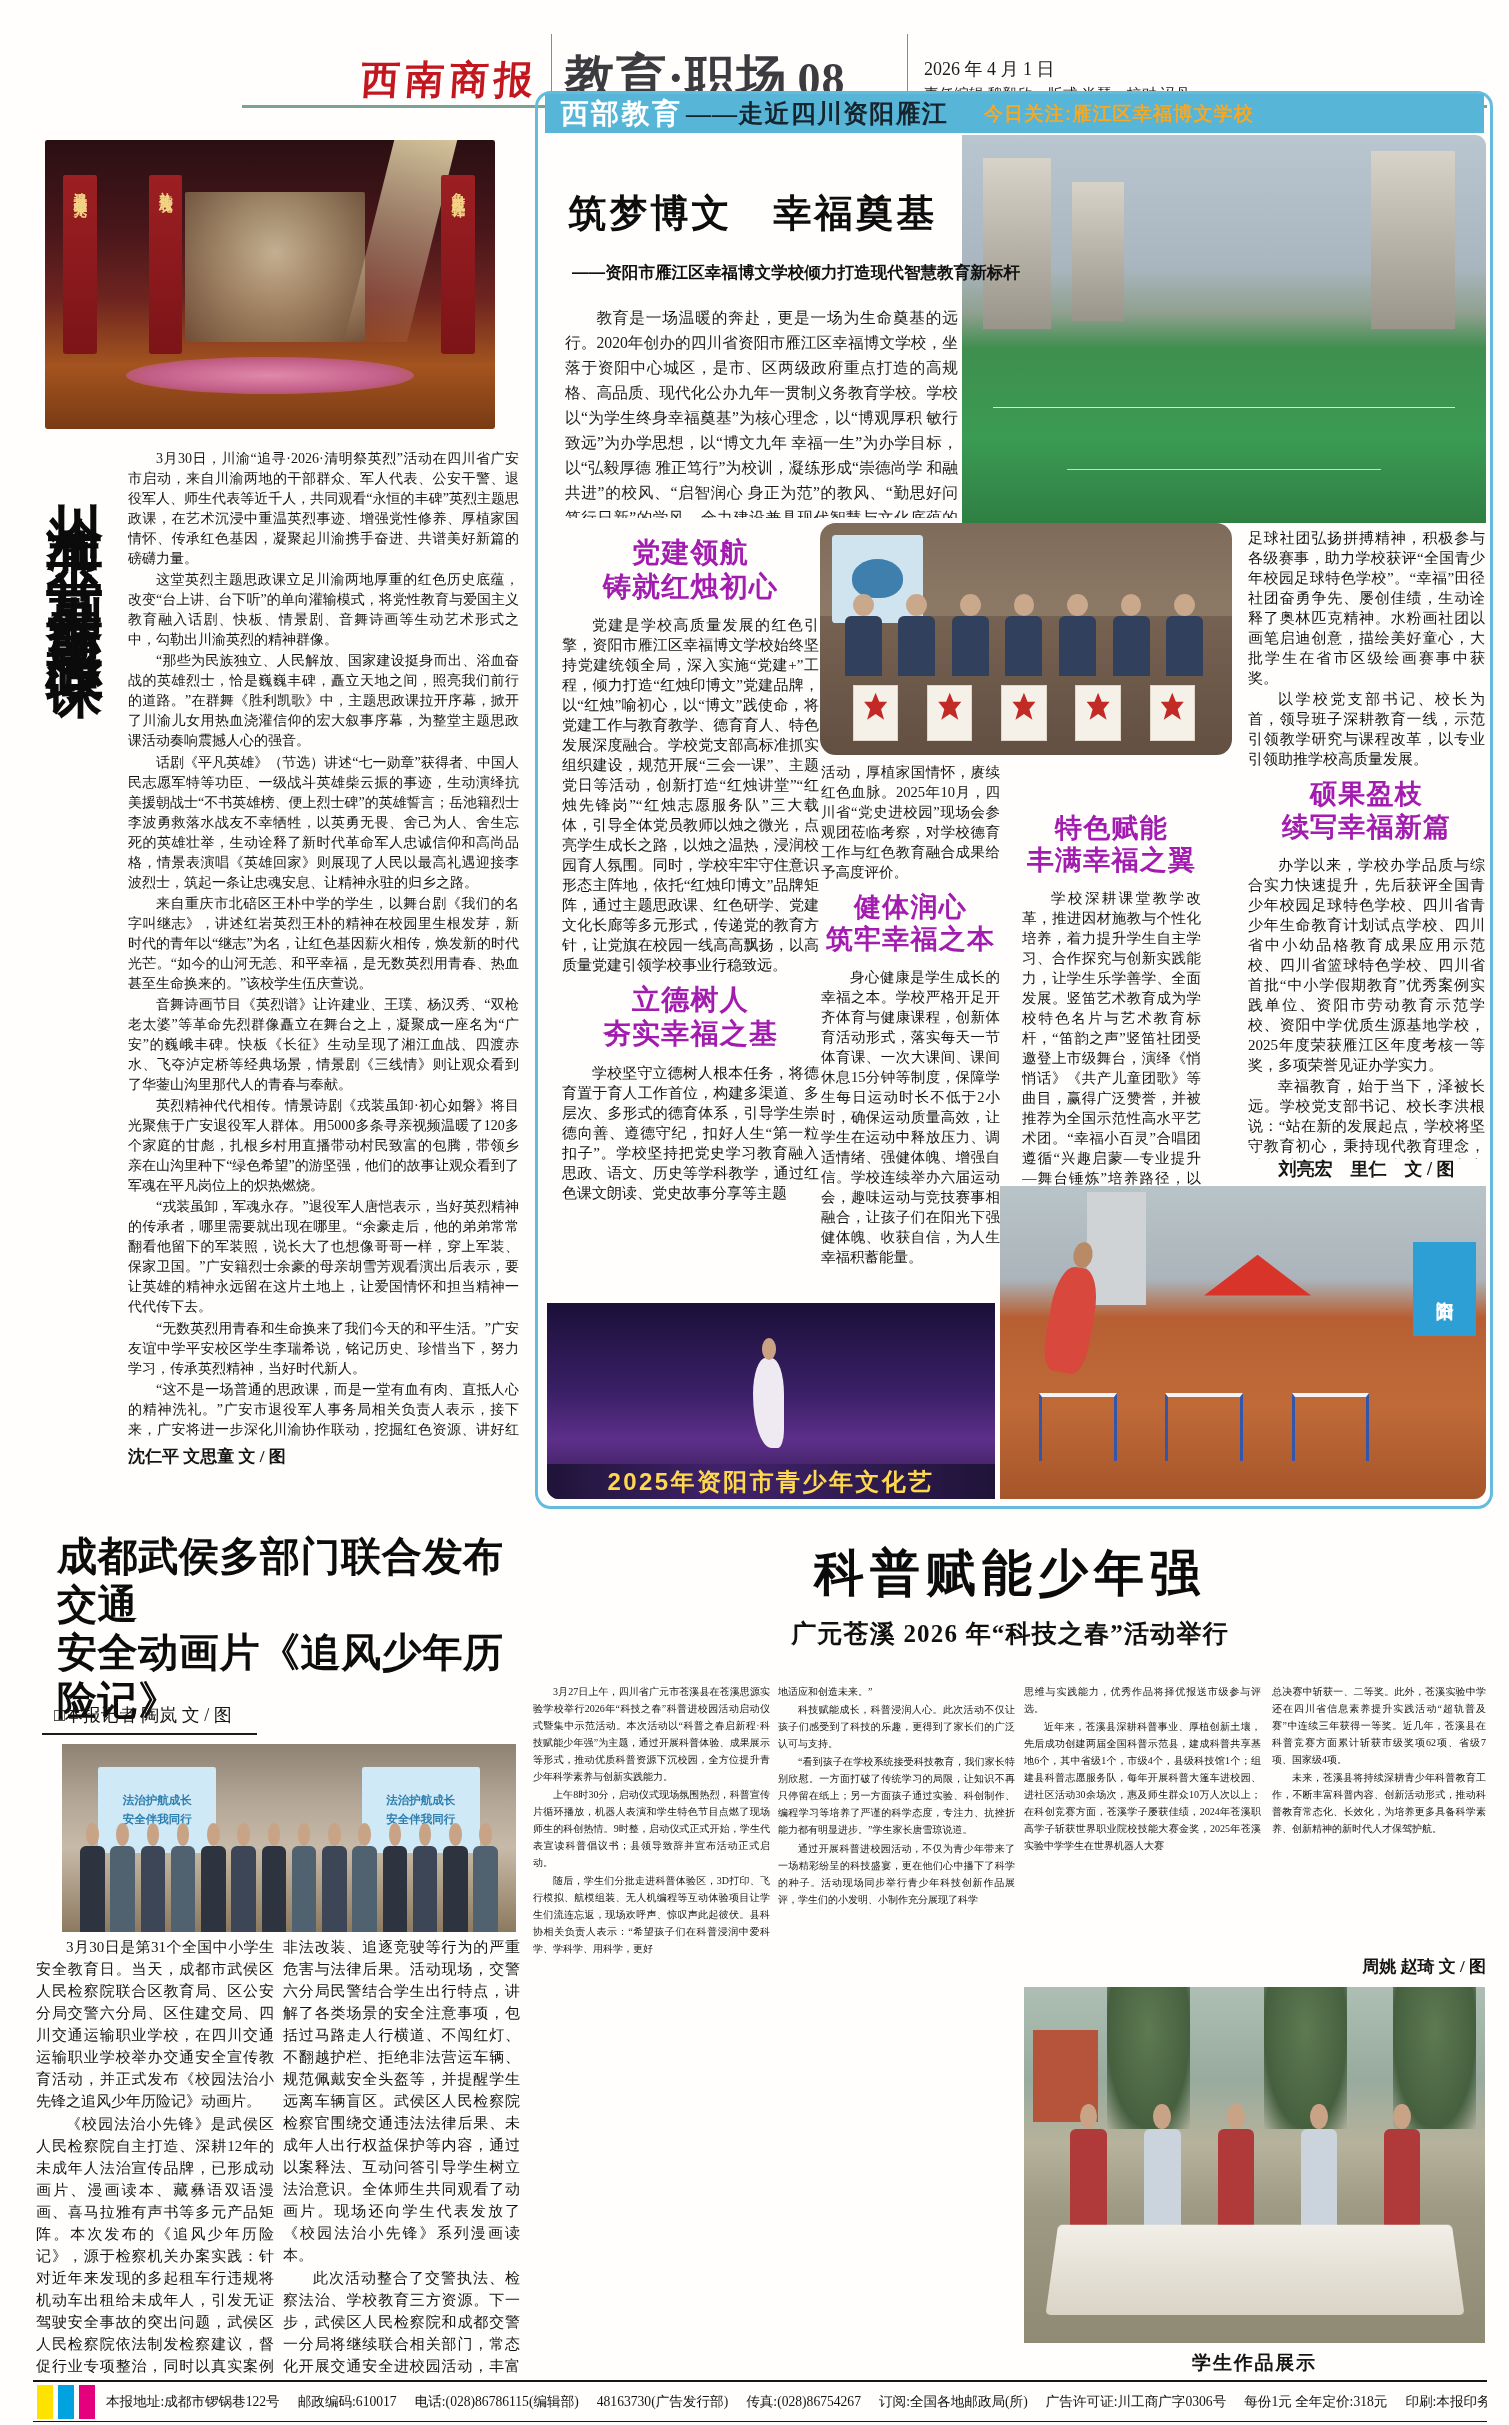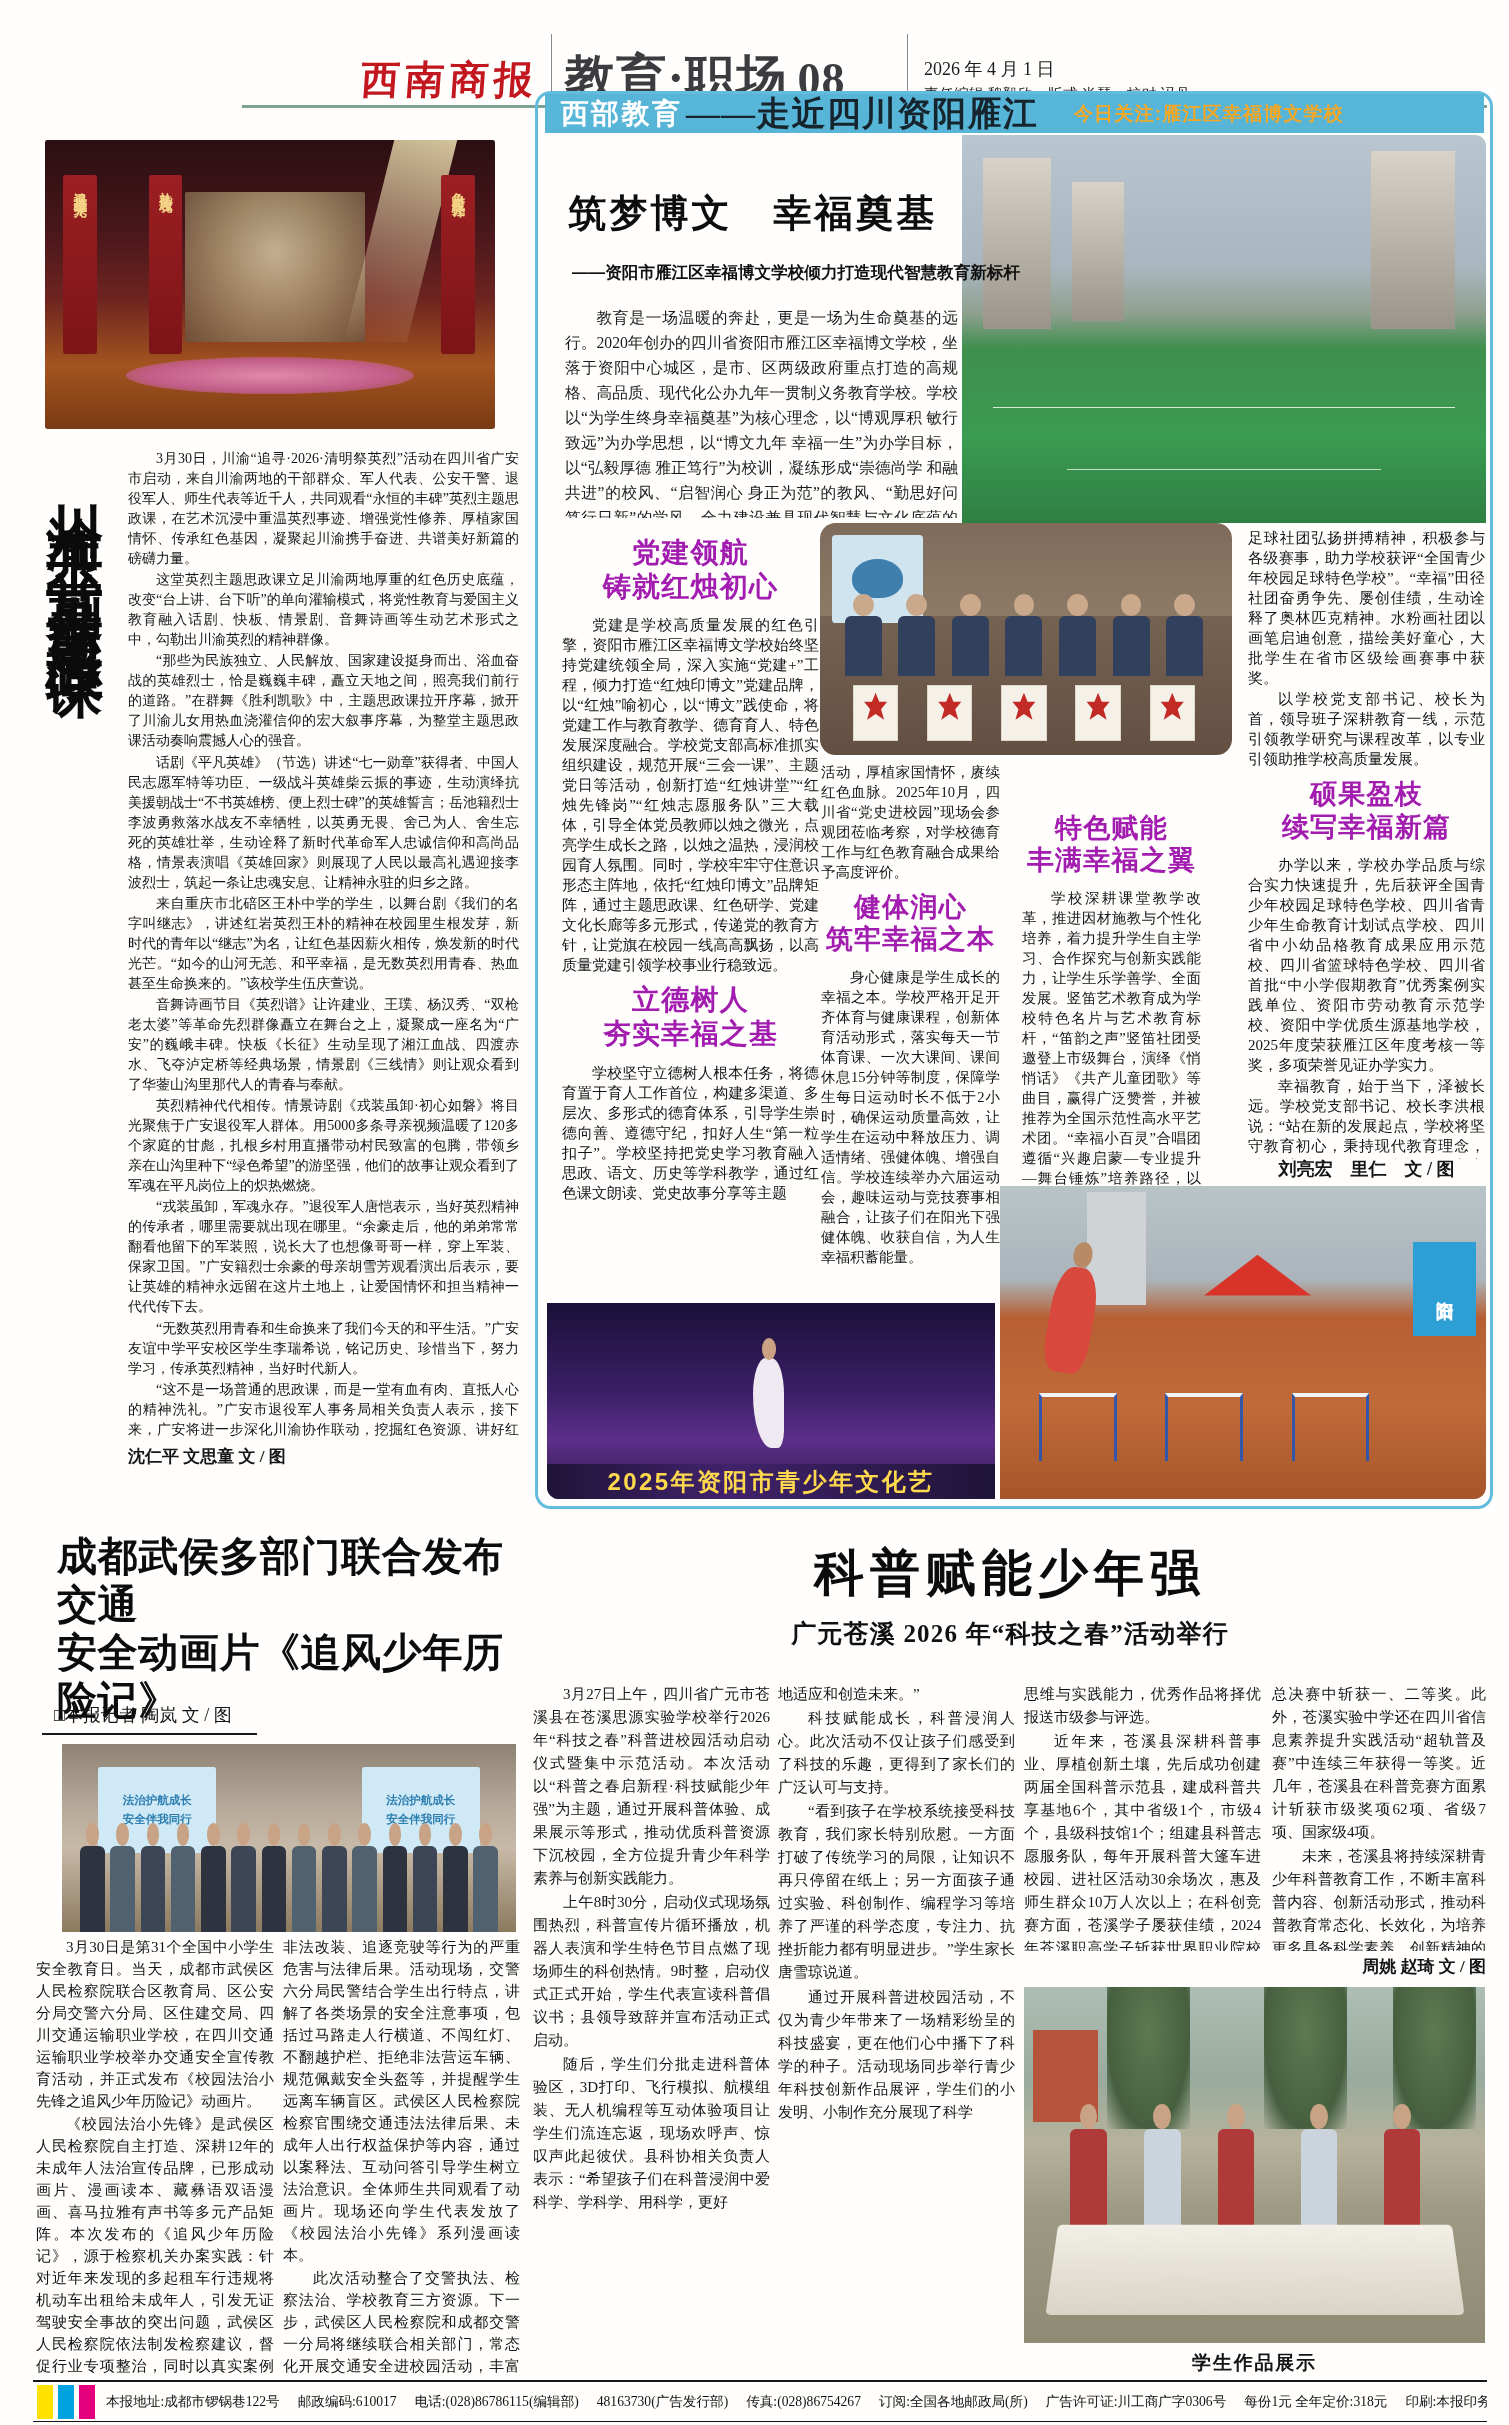--- a/index.html
+++ b/index.html
@@ -33,21 +33,21 @@
   .vbanner span{writing-mode:vertical-rl;color:#f3d385;font-size:13.3px;font-weight:700;letter-spacing:2.4px;}
   .vhead{left:45px;top:457px;height:954px;writing-mode:vertical-rl;font-family:"Liberation Sans",sans-serif;
          font-weight:900;font-size:57px;color:#0b0b0b;letter-spacing:13.3px;line-height:1.05;}
   .ltext{left:128px;top:449px;width:391px;height:988px;overflow:hidden;font-size:14px;line-height:20px;}
   .lbyline{left:128px;top:1445px;width:391px;text-align:left;font-weight:700;font-size:17px;}
   
   .frame{left:535px;top:91px;width:952px;height:1412px;border:3px solid #63bbdd;border-radius:15.7px;}
   .banner{left:545px;top:94px;width:939px;height:39px;background:#57b5d8;display:flex;align-items:center;
           padding:0 15.7px;box-sizing:border-box;white-space:nowrap;overflow:hidden;}
   .banner .brand{color:#ffffff;font-family:"Liberation Sans",sans-serif;font-weight:900;font-size:28px;letter-spacing:2.4px;}
-  .banner .dash{color:#16242e;font-size:34px;font-weight:700;margin-left:3.6px;letter-spacing:1.2px;}
+  .banner .dash{color:#16242e;font-size:25px;font-weight:700;margin-left:3.6px;letter-spacing:1.2px;}
   .banner .focus{color:#f7a823;font-family:"Liberation Sans",sans-serif;font-weight:800;font-size:19px;margin-left:36px;letter-spacing:1.2px;}
   .aerial{left:962px;top:135px;width:524px;height:388px;overflow:hidden;border-radius:0 11px 0 0;
           background:linear-gradient(180deg,#b9c6cf 0%,#aab6bf 34%,#8fa08f 46%,#3f8f4e 55%,#3a9b52 78%,#2f7f43 100%);}
   .aerial .b1,.aerial .b2,.aerial .b3{position:absolute;background:linear-gradient(180deg,#d8d3c8,#9a958b);}
   .aerial .b1{left:4%;top:6%;width:13%;height:44%;}
   .aerial .b2{left:21%;top:12%;width:10%;height:36%;}
   .aerial .b3{right:6%;top:4%;width:16%;height:46%;}
   .aerial .line{position:absolute;left:6%;right:6%;top:70%;height:1.8px;background:rgba(255,255,255,.8);}
   .aerial .line2{position:absolute;left:20%;right:20%;top:86%;height:1.8px;background:rgba(255,255,255,.7);}
   .m-headline{left:547px;top:188px;width:412px;text-align:center;font-weight:900;font-size:38px;color:#0d0d0d;
@@ -103,21 +103,21 @@
   .bl-photo .pp{flex:1;background:#2e3340;border-radius:6px 6px 0 0;position:relative;}
   .bl-photo .pp:nth-child(2n){background:#50616f;}
   .bl-photo .pp:nth-child(3n){background:#3c4656;}
   .bl-photo .pp:before{content:"";position:absolute;top:-26%;left:24%;width:52%;height:26%;background:#c9a386;border-radius:50%;}
   .bcol{overflow:hidden;font-size:15px;line-height:22px;}
   .blc1{left:36px;top:1936px;width:238px;height:438px;}
   .blc2{left:283px;top:1936px;width:237px;height:438px;}
   
   .br-head{left:532px;top:1540px;width:956px;text-align:center;font-weight:900;font-size:50px;letter-spacing:6px;color:#0b0b0b;}
   .br-sub{left:532px;top:1617px;width:956px;text-align:center;font-weight:700;font-size:25px;letter-spacing:1.2px;color:#101010;}
-  .brc{overflow:hidden;font-size:15px;line-height:23px;}
+  .brc{overflow:hidden;font-size:10px;line-height:17px;}
   .brc1{left:533px;top:1683px;width:237px;height:692px;}
   .brc2{left:778px;top:1683px;width:237px;height:692px;}
   .brc3{left:1024px;top:1683px;width:237px;height:268px;}
   .brc4{left:1272px;top:1683px;width:214px;height:268px;}
   .br-byline{left:1272px;top:1955px;width:214px;text-align:right;font-weight:700;font-size:17px;}
   .br-photo{left:1024px;top:1987px;width:461px;height:356px;overflow:hidden;
             background:linear-gradient(180deg,#aebeb4 0%,#98ab9e 26%,#b7b29b 44%,#9e9a84 62%,#8f8a74 100%);}
   .br-photo .tree{position:absolute;top:0;width:18%;height:40%;background:radial-gradient(ellipse at 50% 30%,#5d7a52,#46603f 70%,rgba(70,96,63,0));}
   .br-photo .bld{position:absolute;left:2%;top:12%;width:14%;height:26%;background:#b5543b;}
   .br-photo .table{position:absolute;bottom:8%;left:6%;right:6%;height:26%;background:linear-gradient(180deg,#f2efe8,#d9d4c6);

